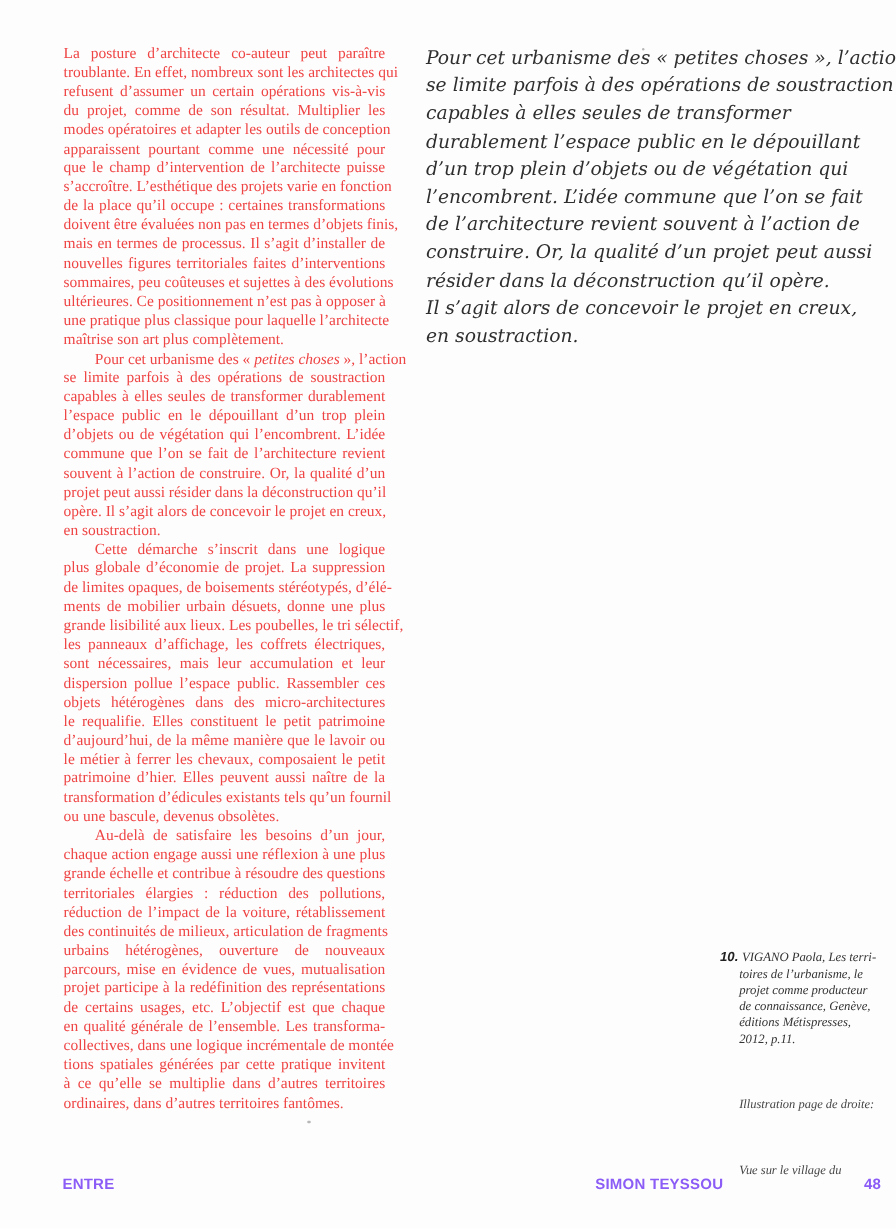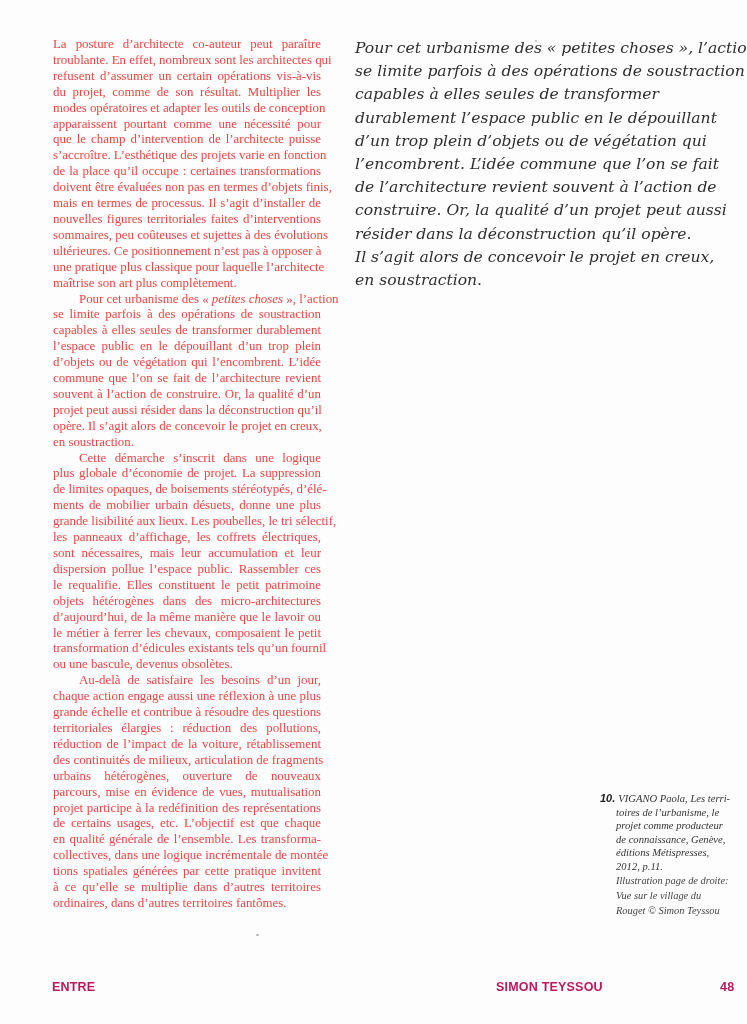--- a/index.html
+++ b/index.html
@@ -93,29 +93,30 @@
       width: 130px;
       font-family: "Liberation Serif", "DejaVu Serif", serif;
       font-style: italic;
       font-size: 10.4px;
       line-height: 15px;
       color: #444;
     }
     .caption .cline {
       display: block;
       white-space: nowrap;
+      margin-top: 40px;
     }
     .footer-item {
       position: absolute;
       top: 980px;
       font-family: "Liberation Sans", "DejaVu Sans", sans-serif;
       font-weight: bold;
       font-size: 12.5px;
       letter-spacing: 0.2px;
-      color: #be185d;
+      color: #8b5cf6;
     }
     .footer-left { left: 52px; }
     .footer-center { left: 496px; }
     .footer-right { left: 720px; }
     .speck {
       position: absolute;
       width: 3px; height: 2px;
       background: #888;
       border-radius: 1px;
       opacity: 0.6;
@@ -159,24 +160,25 @@
       </p>
       <p>
         <span class="line indent">Cette démarche s’inscrit dans une logique</span>
         <span class="line">plus globale d’économie de projet. La suppression</span>
         <span class="line">de limites opaques, de boisements stéréotypés, d’élé-</span>
         <span class="line">ments de mobilier urbain désuets, donne une plus</span>
         <span class="line">grande lisibilité aux lieux. Les poubelles, le tri sélectif,</span>
         <span class="line">les panneaux d’affichage, les coffrets électriques,</span>
         <span class="line">sont nécessaires, mais leur accumulation et leur</span>
         <span class="line">dispersion pollue l’espace public. Rassembler ces</span>
+        <span class="line">objets hétérogènes dans des micro-architectures</span>
         <span class="line">le requalifie. Elles constituent le petit patrimoine</span>
-        <span class="line">objets hétérogènes dans des micro-architectures</span>
         <span class="line">d’aujourd’hui, de la même manière que le lavoir ou</span>
         <span class="line">le métier à ferrer les chevaux, composaient le petit</span>
+        <span class="line">patrimoine d’hier. Elles peuvent aussi naître de la</span>
         <span class="line">transformation d’édicules existants tels qu’un fournil</span>
         <span class="line last">ou une bascule, devenus obsolètes.</span>
       </p>
       <p>
         <span class="line indent">Au-delà de satisfaire les besoins d’un jour,</span>
         <span class="line">chaque action engage aussi une réflexion à une plus</span>
         <span class="line">grande échelle et contribue à résoudre des questions</span>
         <span class="line">territoriales élargies : réduction des pollutions,</span>
         <span class="line">réduction de l’impact de la voiture, rétablissement</span>
         <span class="line">des continuités de milieux, articulation de fragments</span>

